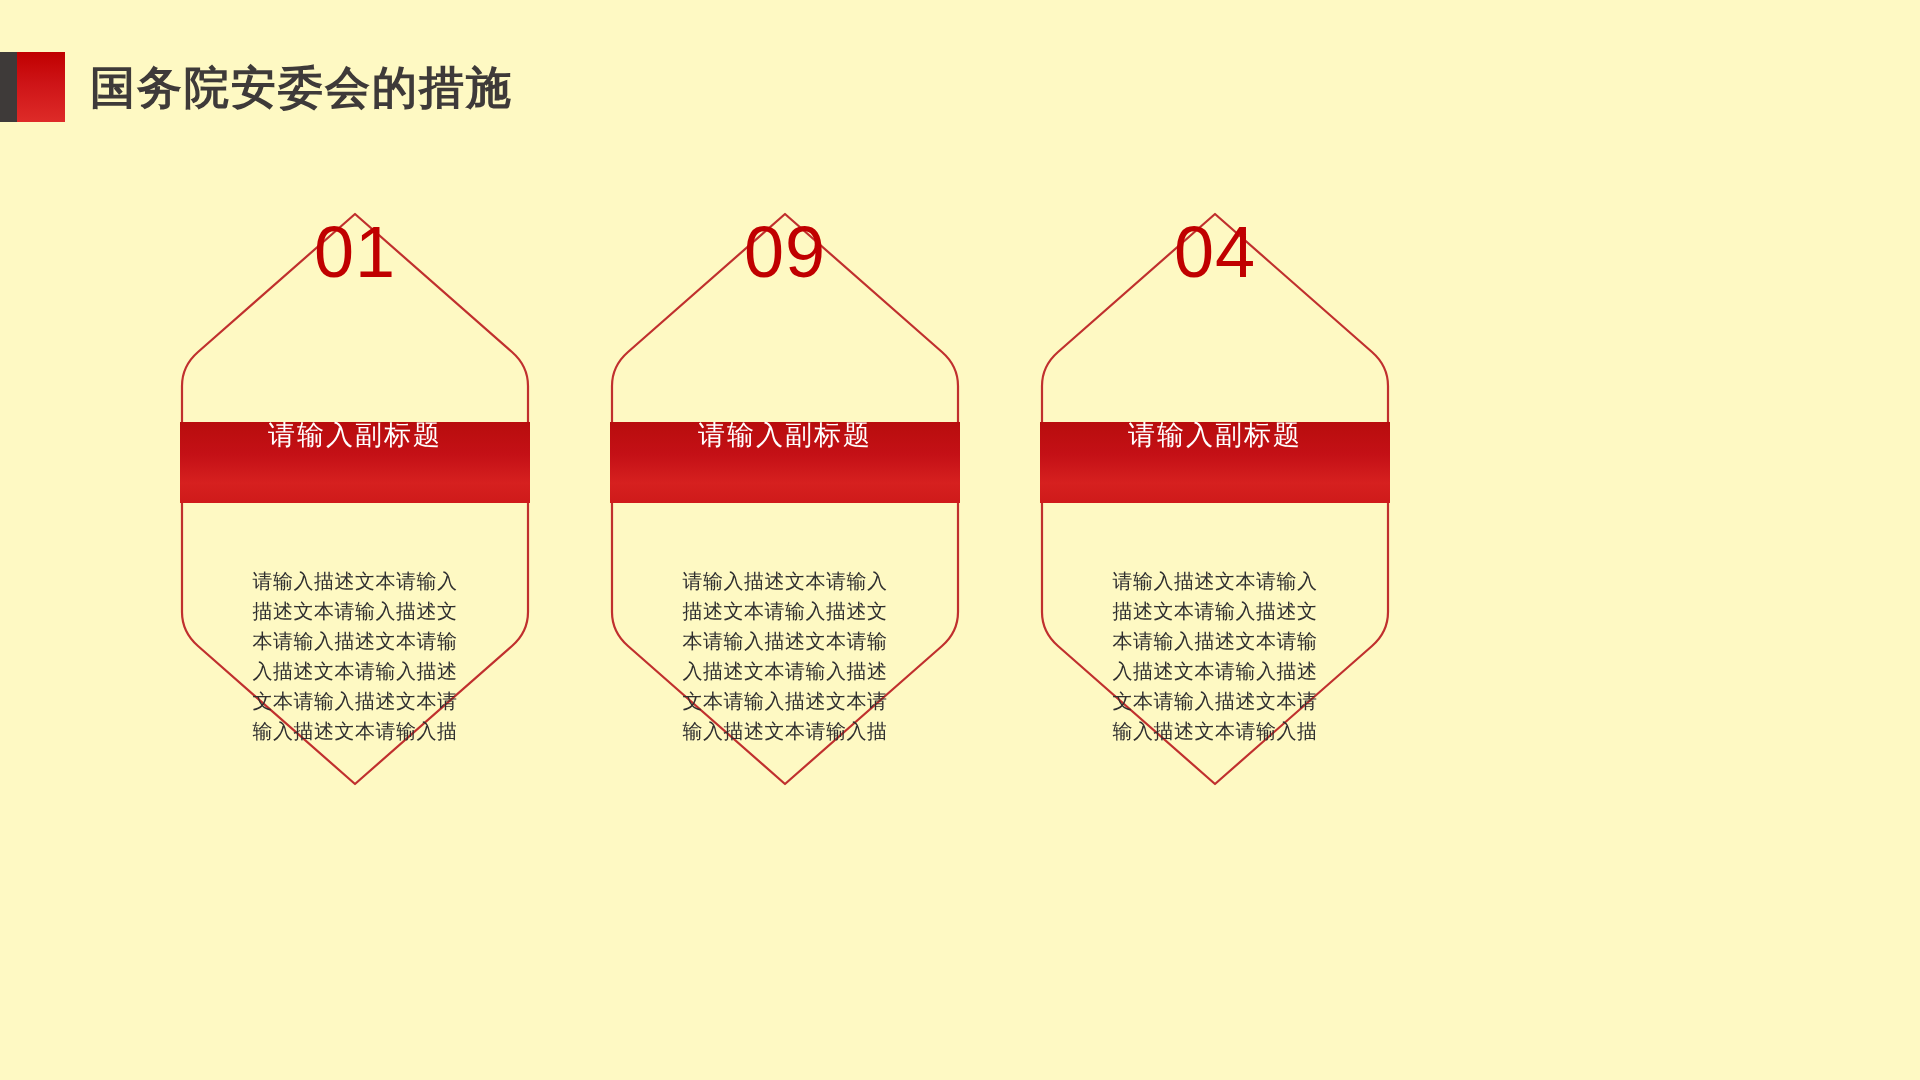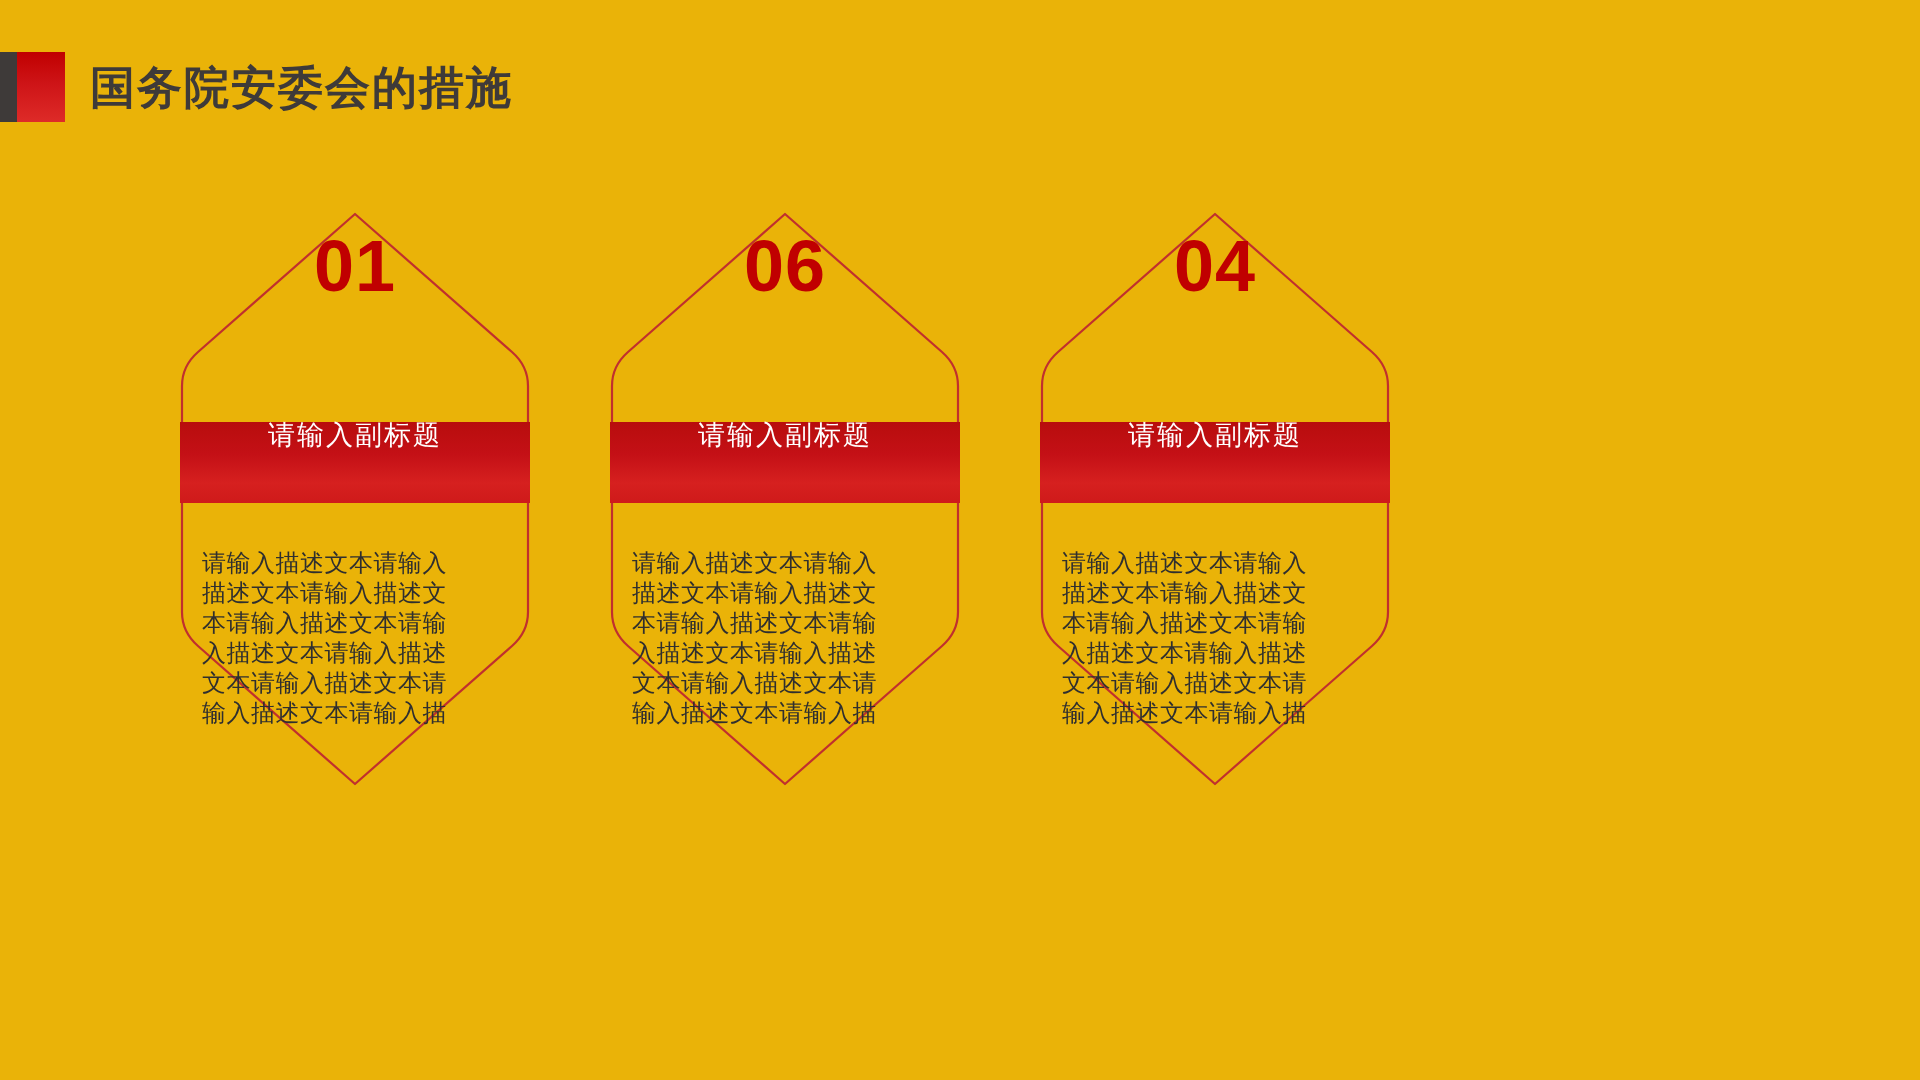--- a/index.html
+++ b/index.html
@@ -16,21 +16,21 @@
     font-family: "Liberation Sans", "DejaVu Sans", sans-serif;
     -webkit-font-smoothing: antialiased;
   }
 
   
   .slide {
     position: absolute;
     left: 0; top: 0;
     width: 1920px;
     height: 1080px;
-    background: #eab308;
+    background: #fef9c3;
   }
 
   
   .header {
     position: absolute;
     left: 0;
     top: 52px;
     height: 70px;
     display: flex;
     align-items: center;
@@ -91,25 +91,25 @@
     left: 0; top: 0;
     width: 350px;
     height: 580px;
     pointer-events: none;
   }
 
   
   .card-number {
     position: absolute;
     left: 0;
-    top: 18px;
+    top: 4px;
     width: 350px;
     text-align: center;
     font-size: 72px;
-    font-weight: 700;
+    font-weight: 400;
     color: #C00000;
     line-height: 1;
     letter-spacing: 1px;
   }
 
   
   .card-banner {
     position: absolute;
     left: 0;
     top: 210px;
@@ -123,24 +123,25 @@
     font-size: 27px;
     color: #ffffff;
     letter-spacing: 2px;
     line-height: 1;
   }
 
   
   .card-body {
     position: absolute;
     left: 22px;
-    top: 336px;
+    top: 354px;
     width: 306px;
+    text-align: center;
     font-family: "Liberation Serif", "DejaVu Serif", serif;
-    font-size: 24px;
+    font-size: 20px;
     line-height: 30px;
     color: #2F2F2F;
     letter-spacing: 0.5px;
   }
   .card-body .ln { display: block; }
 </style>
 </head>
 <body>
 
 <div class="slide">
@@ -192,21 +193,21 @@
                  L 348 400
                  Q 348 420 332 434
                  L 175 572
                  Q 175 572 175 572
                  L 18 434
                  Q 2 420 2 400
                  L 2 174
                  Q 2 154 18 140
                  Z" fill="none" stroke="#C0302E" stroke-width="2.2" stroke-linejoin="round"></path>
       </svg>
-      <div class="card-number">06</div>
+      <div class="card-number">09</div>
       <div class="card-banner">
         <span class="card-banner-text">请输入副标题</span>
       </div>
       <div class="card-body">
         <span class="ln">请输入描述文本请输入</span>
         <span class="ln">描述文本请输入描述文</span>
         <span class="ln">本请输入描述文本请输</span>
         <span class="ln">入描述文本请输入描述</span>
         <span class="ln">文本请输入描述文本请</span>
         <span class="ln">输入描述文本请输入描</span>

